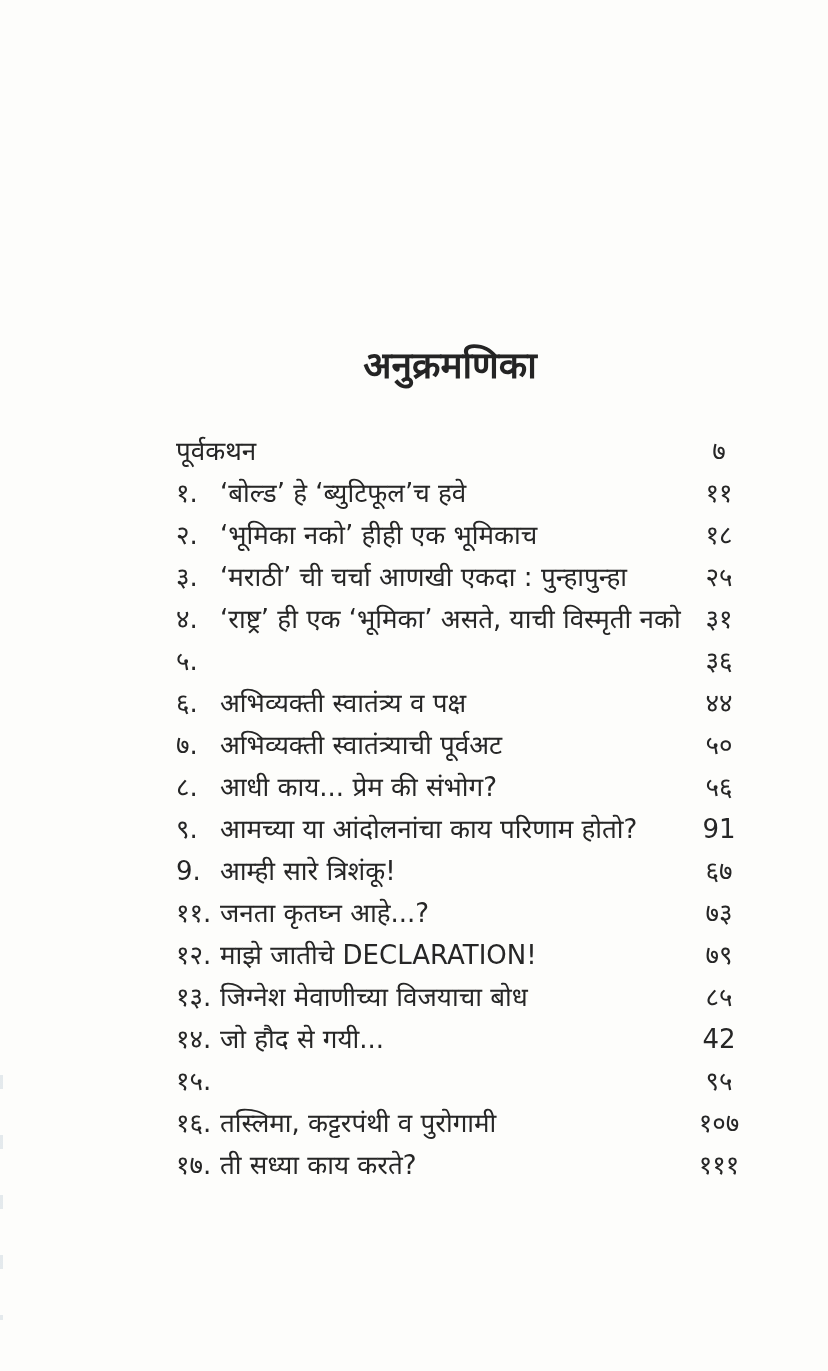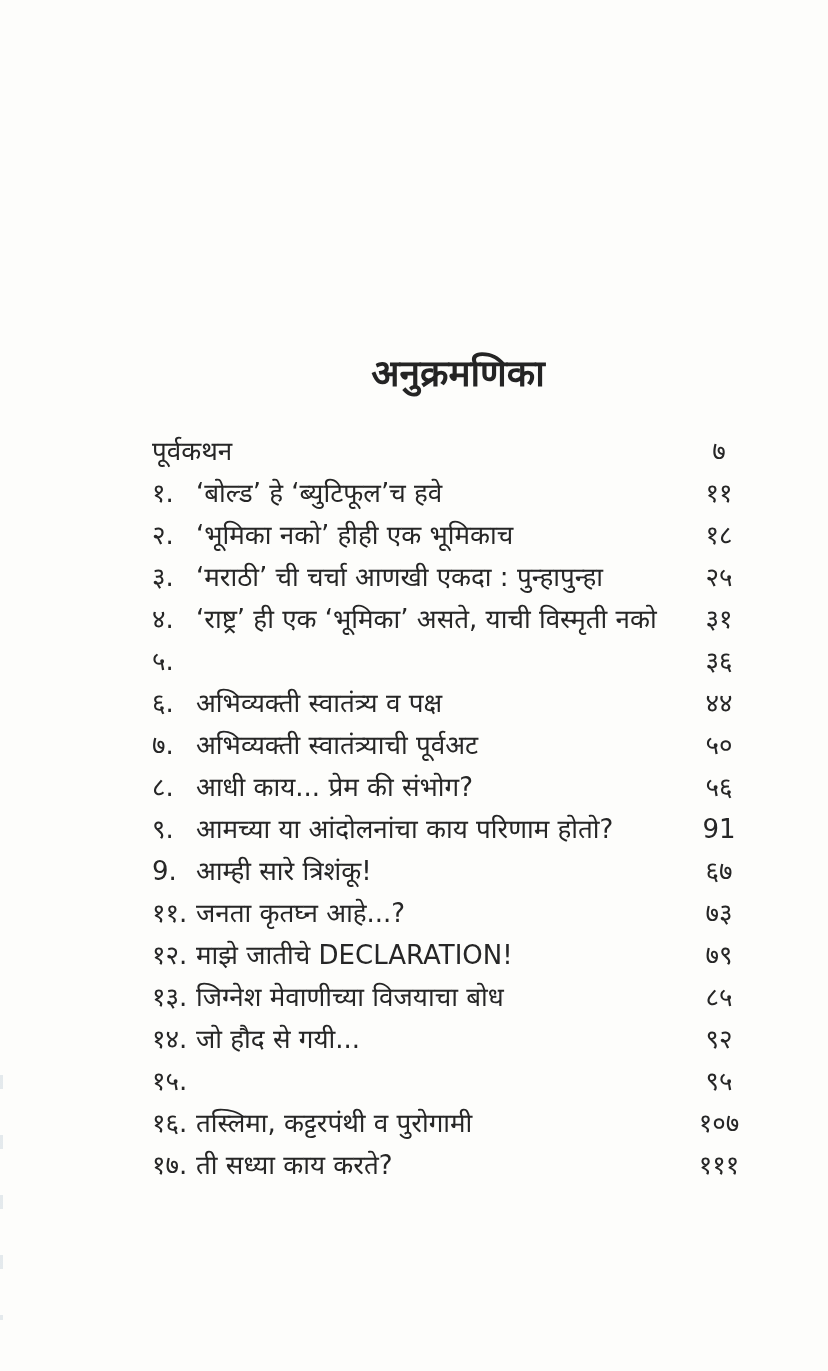--- a/index.html
+++ b/index.html
@@ -14,39 +14,40 @@
     background: #fdfdfb;
     font-family: "DejaVu Sans", sans-serif;
     color: #262626;
     overflow: hidden;
   }
   .title {
     position: absolute;
     top: 338px;
     left: 152px;
     width: 596px;
-    margin: 8px;
+    margin: 0;
     text-align: center;
     font-size: 37px;
     font-weight: bold;
     color: #242424;
   }
   .toc {
     position: absolute;
     left: 152px;
     top: 430px;
     width: 596px;
   }
   .row {
     display: flex;
     align-items: baseline;
     height: 42px;
     line-height: 42px;
     font-size: 26px;
     white-space: nowrap;
+    margin-left: 24px;
   }
   .num {
     flex: none;
     width: 44px;
   }
   .etitle {
     flex: none;
   }
   .pageno {
     margin-left: auto;
@@ -156,21 +157,21 @@
 
   <div class="row">
     <span class="num">१३.</span>
     <span class="etitle">जिग्नेश मेवाणीच्या विजयाचा बोध</span>
     <span class="pageno">८५</span>
   </div>
 
   <div class="row">
     <span class="num">१४.</span>
     <span class="etitle">जो हौद से गयी...</span>
-    <span class="pageno">९२</span>
+    <span class="pageno">42</span>
   </div>
 
   <div class="row">
     <span class="num">१५.</span>
     <span class="pageno">९५</span>
   </div>
 
   <div class="row">
     <span class="num">१६.</span>
     <span class="etitle">तस्लिमा, कट्टरपंथी व पुरोगामी</span>

